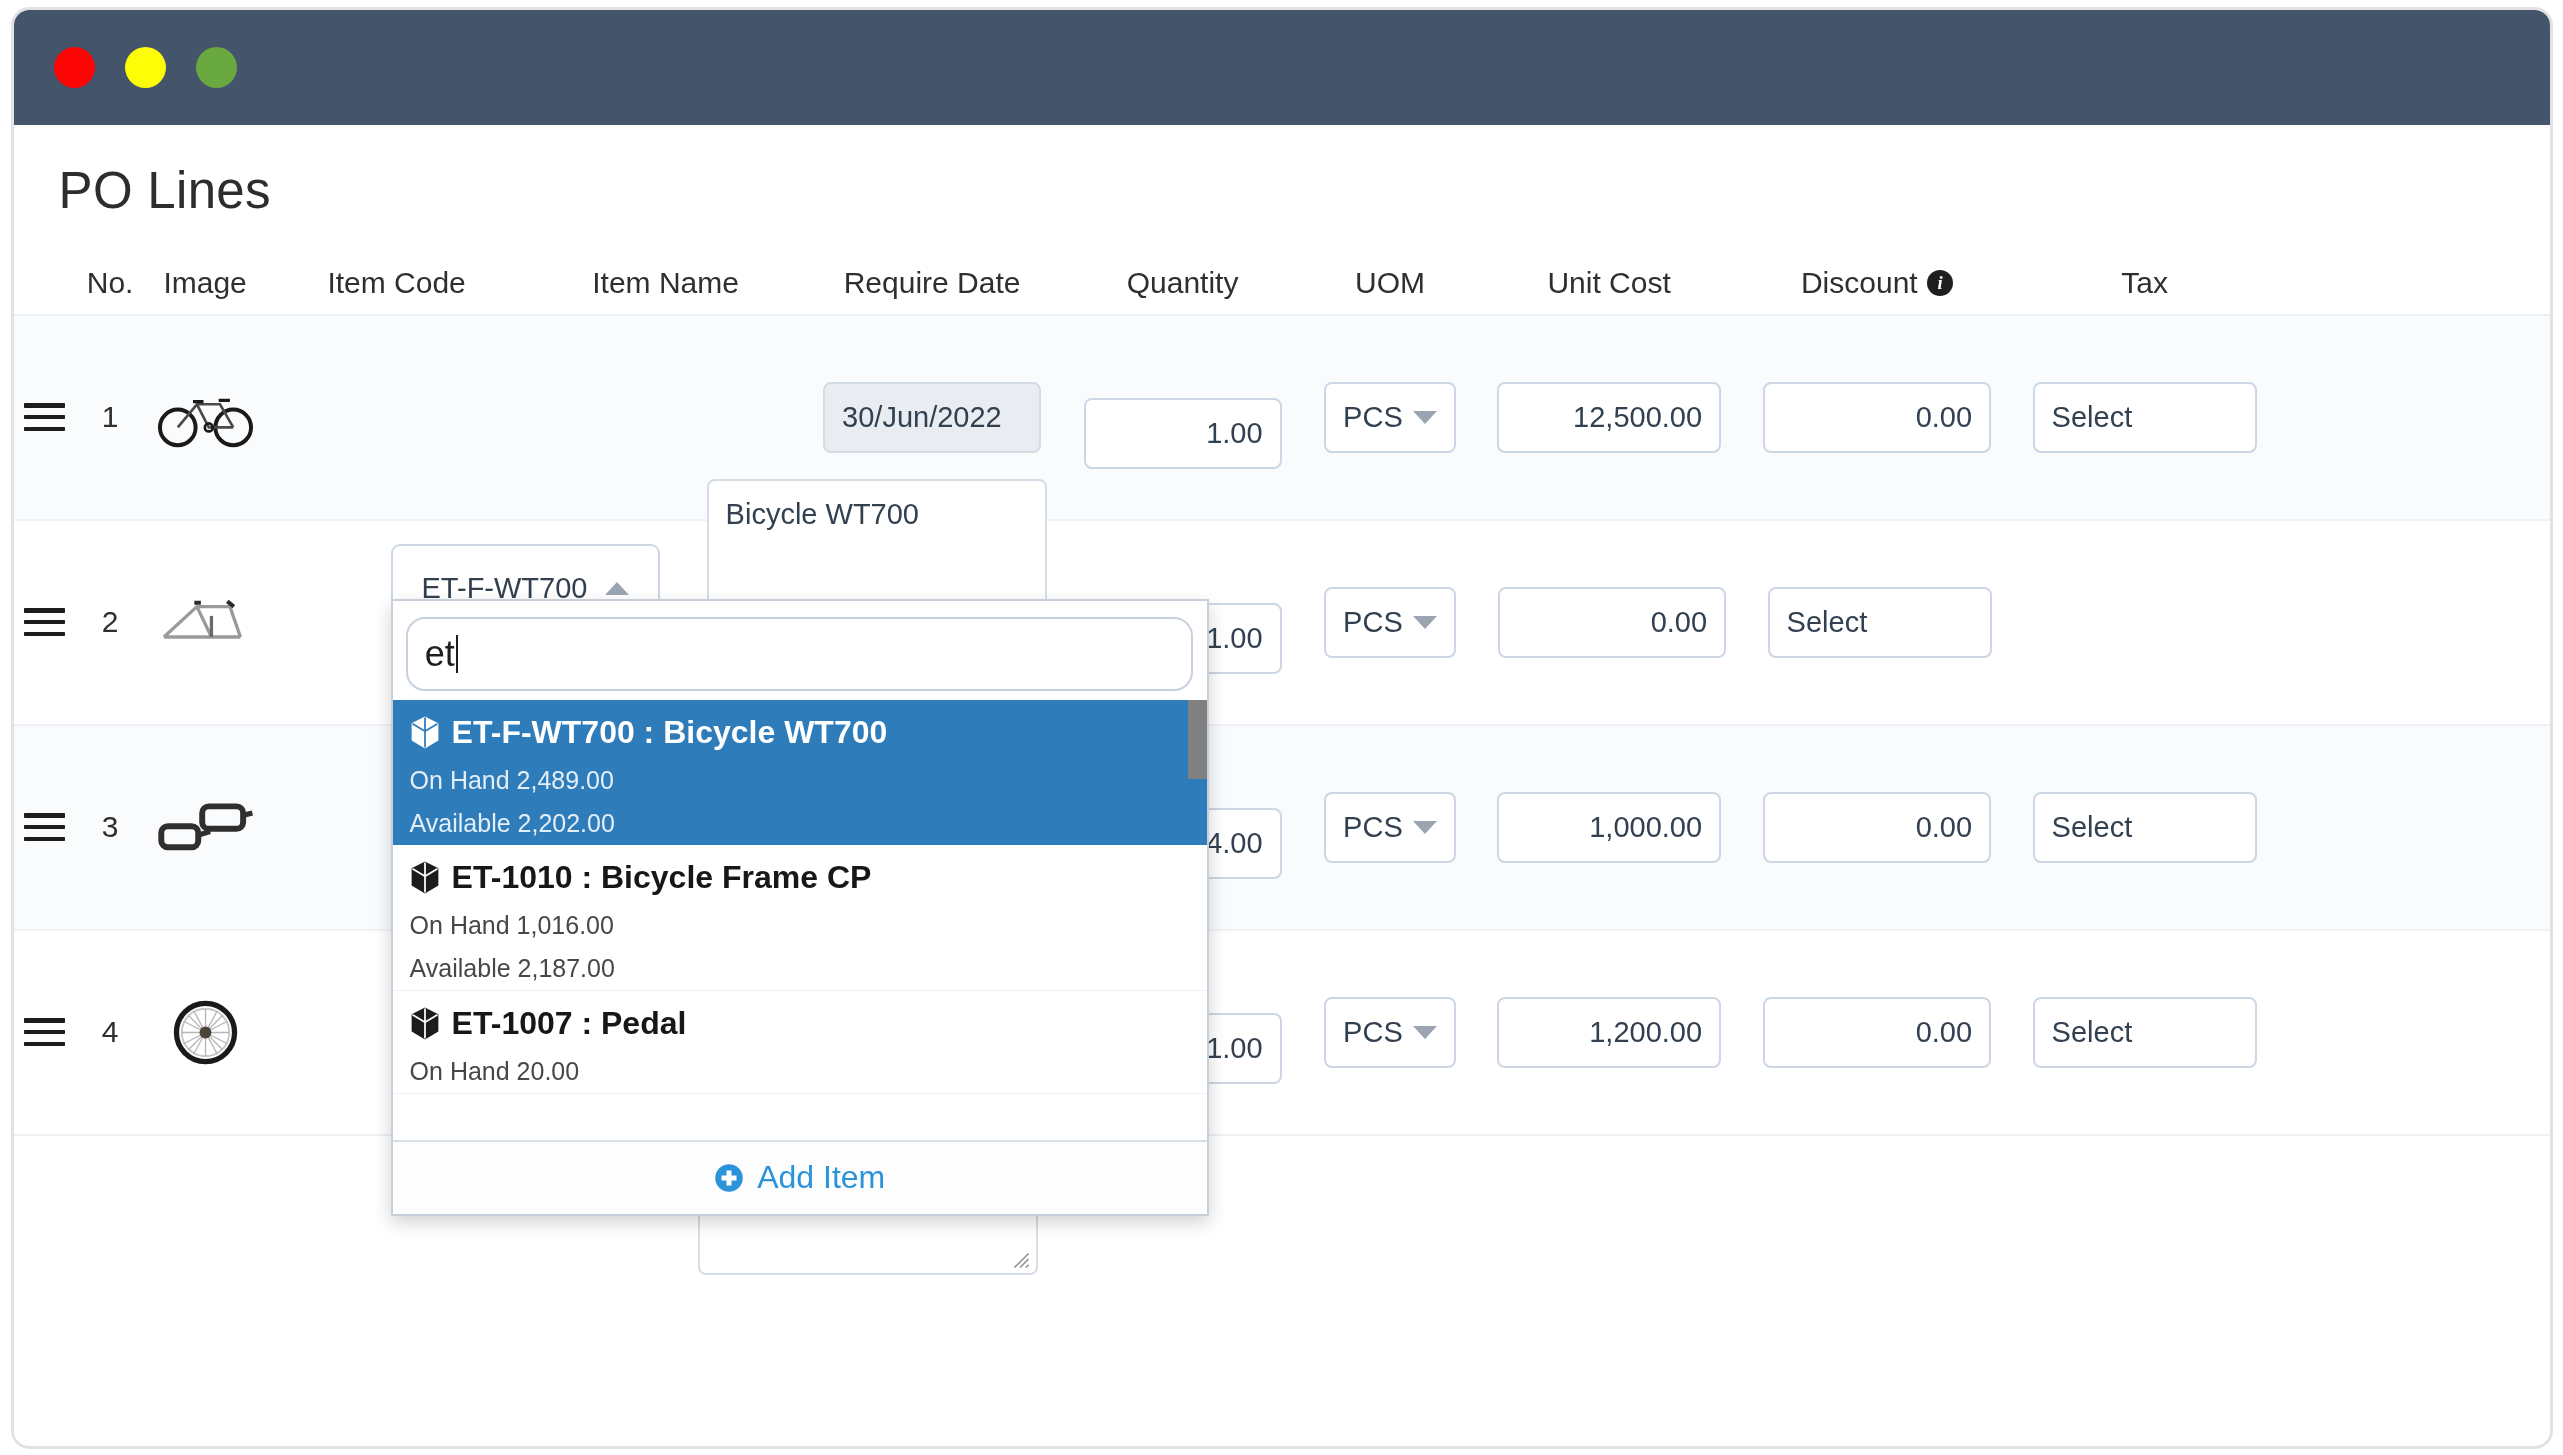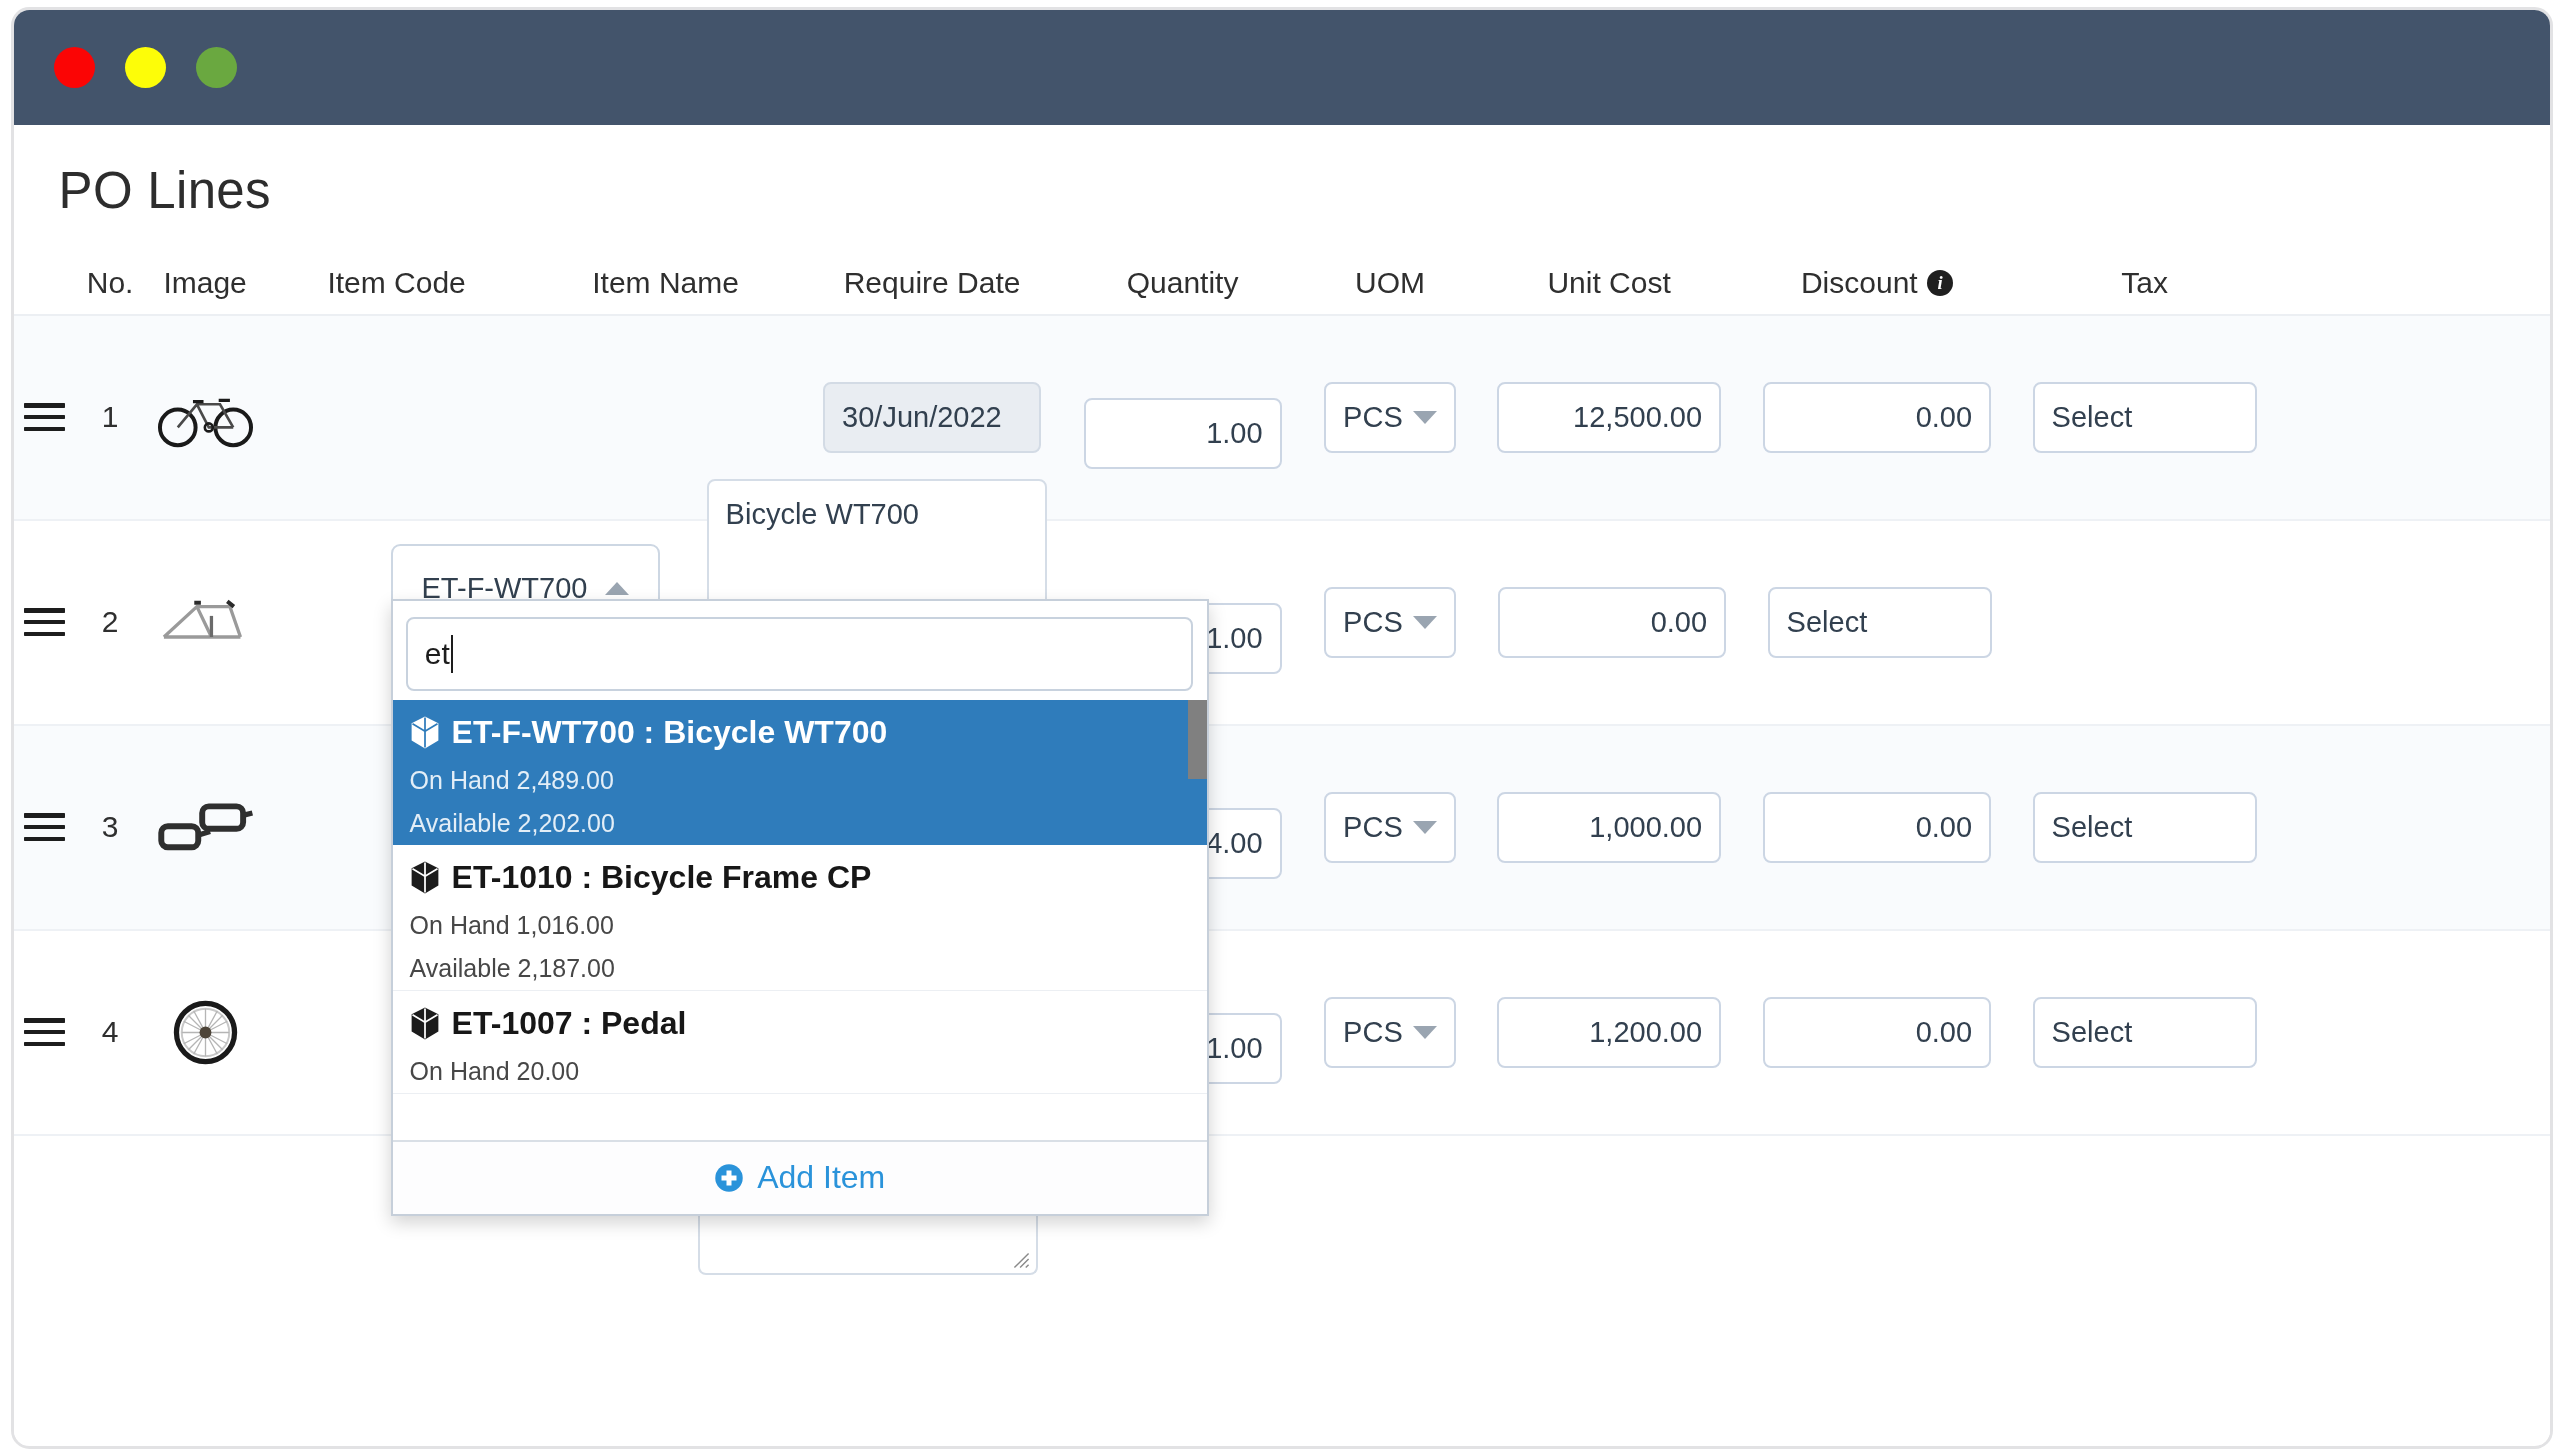--- a/index.html
+++ b/index.html
@@ -204,23 +204,23 @@
     box-shadow: 0 6.6px 17px rgba(0,0,0,.18);
     z-index: 60;
     overflow: hidden;
     display: flex;
     flex-direction: column;
   }
   .dd-searchwrap { padding: 16px 13.2px 9.2px 13.2px; background: #ffffff; }
   .dd-search {
     width: 100%; height: 74px;
     border: 2px solid #c8d2de;
-    border-radius: 8px;
-    background: #ffffff;
-    font-size: 30px;
+    border-radius: 19px;
+    background: #ffffff;
+    font-size: 36px;
     color: #1d1d1d;
     padding: 0 17px;
     display: flex;
     align-items: center;
     font-family: "Liberation Sans", sans-serif;
   }
   .caret-bar {
     display: inline-block;
     width: 2px; height: 38px;
     background: #1d1d1d;

